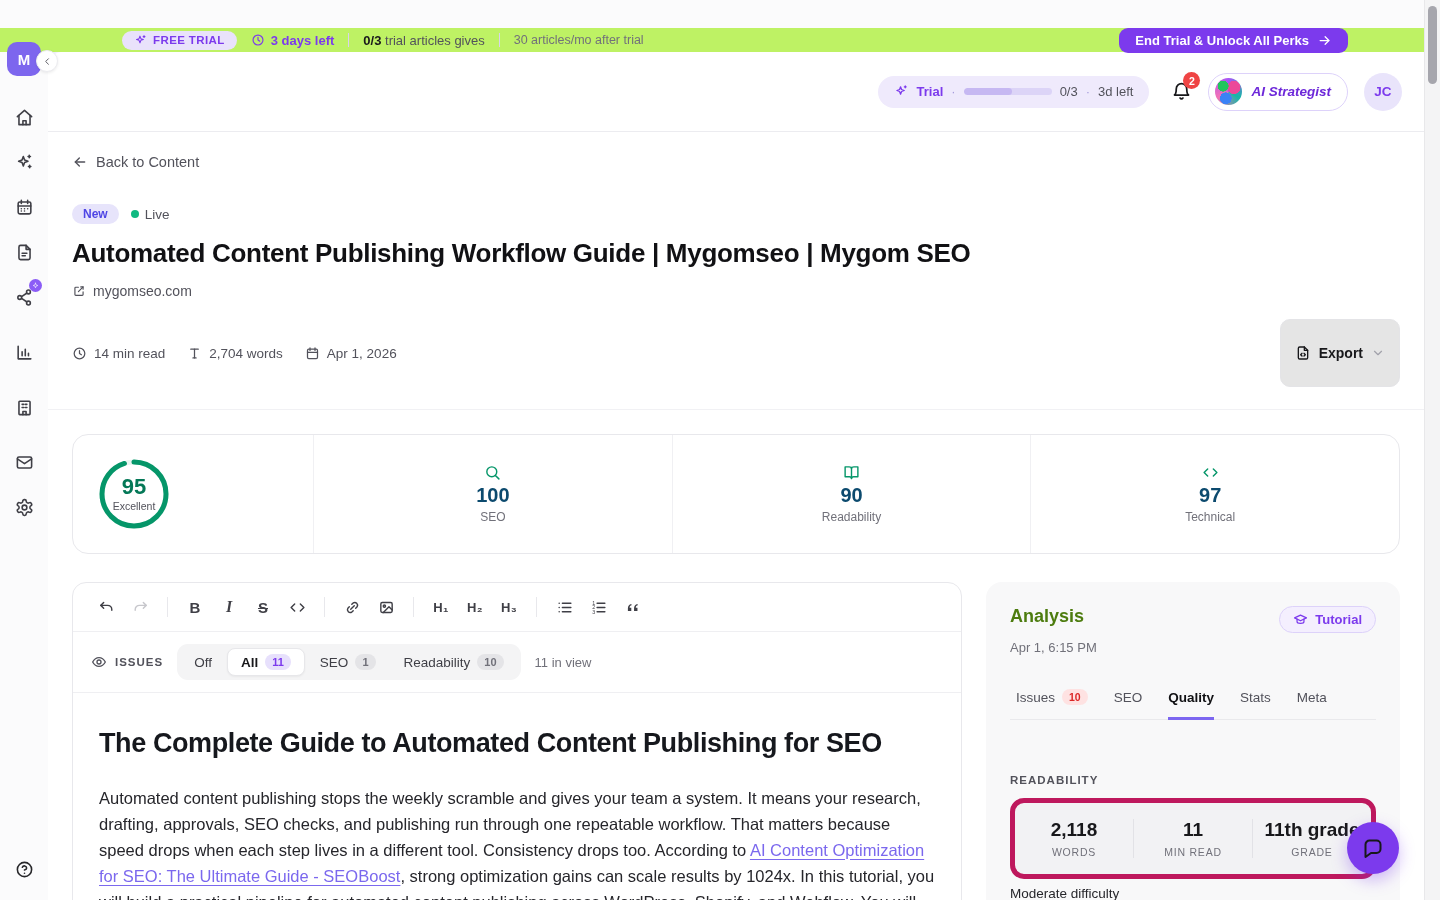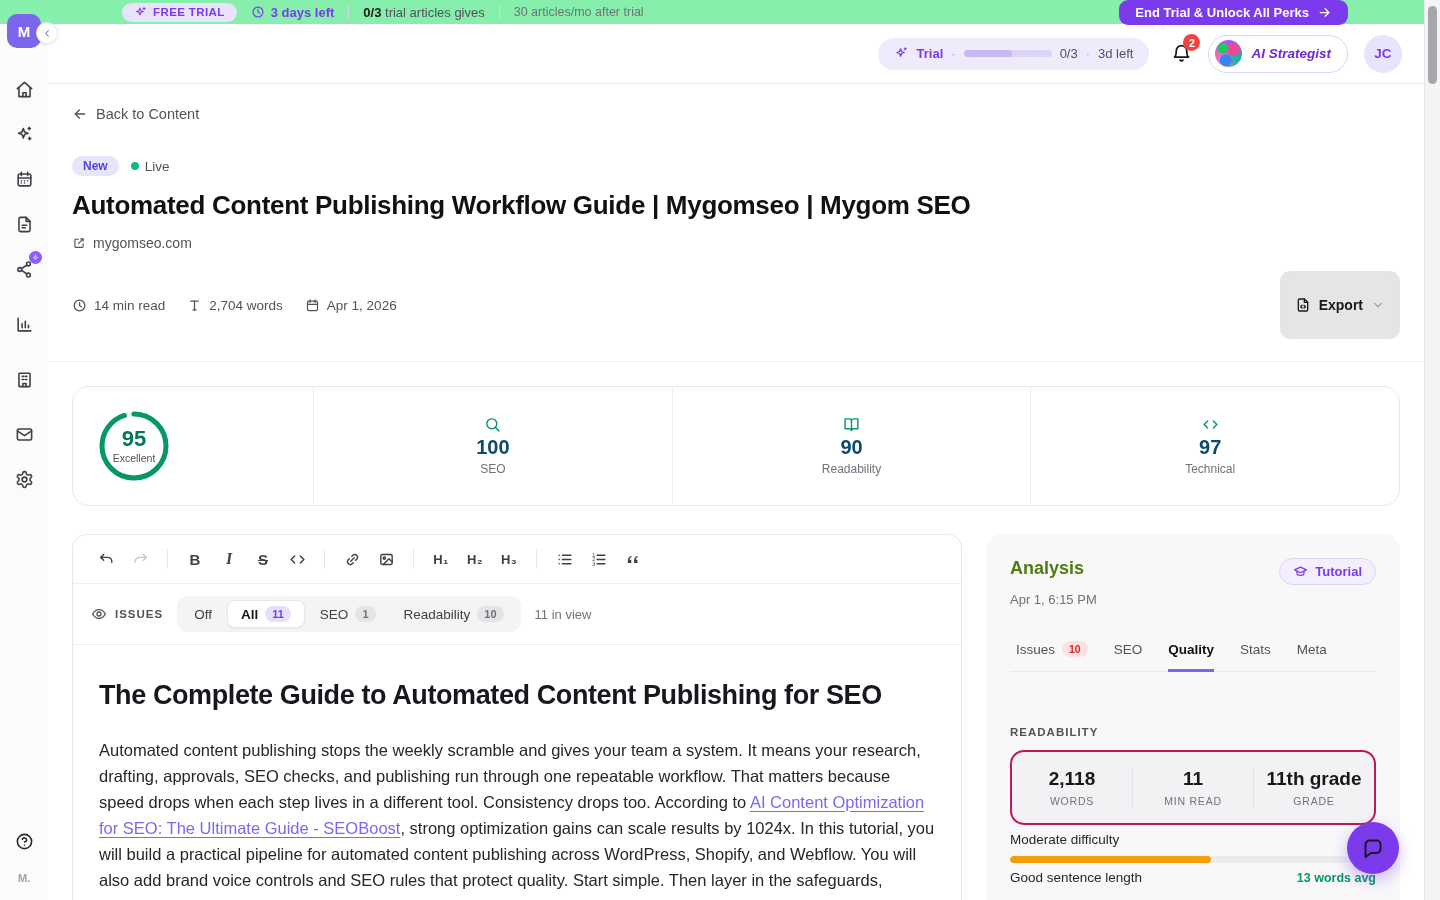--- a/index.html
+++ b/index.html
@@ -1,21 +1,21 @@
 <!DOCTYPE html>
 <html><head>
 <meta charset="utf-8">
 <style>
   * { margin:0; padding:0; box-sizing:border-box; }
   html,body { width:1440px; height:900px; overflow:hidden; font-family:"Liberation Sans",sans-serif; background:#fbfbfc; color:#18181b; }
   svg { display:block; }
   .ic { stroke:currentColor; fill:none; stroke-width:2; stroke-linecap:round; stroke-linejoin:round; }
 
   
-  .topbar { height:24px; background:#86efac; display:flex; align-items:center; padding-left:122px; gap:14px; position:relative; z-index:3; }
+  .topbar { height:24px; background:#bef264; display:flex; align-items:center; padding-left:122px; gap:14px; position:relative; z-index:3;margin-top:28px; }
   .tb-pill { display:flex; align-items:center; gap:6px; background:#e9e2fb; color:#7c3aed; font-size:11.5px; font-weight:700; letter-spacing:.4px; padding:3px 12px; border-radius:999px; }
   .tb-days { display:flex; align-items:flex-start; gap:6px; color:#7c3aed; font-size:13px; font-weight:700; }
   .tb-sep { width:1px; height:14px; background:#d8d3ea; }
   .tb-used { font-size:13px; color:#52525b; }
   .tb-used b { color:#18181b; font-weight:700; }
   .tb-after { font-size:12.5px; color:#71717a; }
   .tb-cta { margin-left:auto; margin-right:92px; display:flex; align-items:center; gap:8px; background:#7c3aed; color:#fff; font-size:13px; font-weight:700; border:none; border-radius:9px; padding:5px 16px; cursor:pointer; }
 
   
   .shell { display:flex; height:876px; background:#f3effd; }
@@ -25,21 +25,21 @@
   .nav { display:flex; flex-direction:column; align-items:center; gap:15px; margin-top:26px; }
   .nav-btn { width:30px; height:30px; display:flex; align-items:center; justify-content:center; color:#3f3f46; cursor:pointer; position:relative; border-radius:8px; }
   .nav-badge { position:absolute; top:-3px; right:-3px; width:13px; height:13px; border-radius:50%; background:#8b5cf6; display:flex; align-items:center; justify-content:center; color:#fff; }
   .side-bottom { margin-top:auto; display:flex; flex-direction:column; align-items:center; gap:16px; }
   .help-btn { color:#27272a; cursor:pointer; }
   .side-foot { font-size:11px; color:#a1a1aa; font-weight:700; margin-bottom:6px; }
 
   .main { flex:1; background:#fff; border-radius:14px 0 0 0; margin-right:16px; overflow:hidden; }
 
   
-  .hdr { height:60px; display:flex; align-items:center; justify-content:flex-end; gap:16px; padding:0 22px; border-bottom:1px solid #ececf0; }
+  .hdr { height:80px; display:flex; align-items:center; justify-content:flex-end; gap:16px; padding:0 22px; border-bottom:1px solid #ececf0; }
   .trial-pill { display:flex; align-items:center; gap:8px; background:#efeafc; border-radius:999px; height:32px; padding:0 16px; }
   .trial-pill .t-label { color:#7c3aed; font-size:13px; font-weight:700; }
   .trial-dot { color:#a79ddc; font-size:13px; }
   .trial-track { width:88px; height:7px; border-radius:4px; background:#dcd4f7; overflow:hidden; }
   .trial-fill { height:100%; border-radius:4px; background:#c6b8f2; }
   .trial-meta { color:#52525b; font-size:13px; }
   .bell-wrap { position:relative; color:#18181b; cursor:pointer; margin-left:6px; }
   .bell-badge { position:absolute; top:-9px; right:-8px; min-width:17px; height:17px; border-radius:999px; background:#ef4444; color:#fff; font-size:10.5px; font-weight:700; display:flex; align-items:center; justify-content:center; padding:0 4px; }
   .strategist { display:flex; align-items:center; gap:9px; border:1px solid #ddd2fa; background:#fff; border-radius:999px; height:38px; padding:0 16px 0 6px; cursor:pointer;font-style:italic; }
   .strategist .avatar-art { width:27px; height:27px; border-radius:50%; background:radial-gradient(circle at 30% 30%, #22c55e 0 20%, transparent 21%),radial-gradient(circle at 70% 35%, #ec4899 0 25%, transparent 26%),radial-gradient(circle at 40% 75%, #3b82f6 0 22%, transparent 23%),conic-gradient(#a855f7,#14b8a6,#f472b6,#a855f7); }
@@ -105,21 +105,21 @@
   .analysis { width:414px; background:#f8f8f9; border-radius:16px; padding:24px 24px 30px; min-height:600px; }
   .an-head { display:flex; align-items:flex-start; justify-content:space-between; }
   .an-title { font-size:18px; font-weight:700; color:#4d7c0f; }
   .an-time { font-size:13px; color:#71717a; margin-top:13px; }
   .tutorial { display:flex; align-items:center; gap:7px; border:1px solid #ddd2fa; background:#f4effe; color:#7c3aed; font-size:13px; font-weight:600; border-radius:999px; padding:5px 13px; cursor:pointer; }
   .an-tabs { display:flex; align-items:flex-end; gap:26px; margin-top:34px; border-bottom:1px solid #e9e9ec; padding:0 6px; }
   .an-tab { font-size:13.5px; color:#52525b; padding-bottom:12px; display:flex; align-items:center; gap:7px; cursor:pointer; border-bottom:3px solid transparent; margin-bottom:-1px; }
   .an-tab.active { color:#111114; font-weight:700; border-bottom-color:#7c66f0; }
   .tab-badge { background:#fee2e2; color:#dc2626; font-size:10.5px; font-weight:700; border-radius:999px; padding:2px 7px; }
   .sec-label { margin-top:54px; font-size:11.5px; font-weight:700; letter-spacing:1px; color:#52525b; }
-  .stat-box { margin-top:12px; background:#f2f2f4; border:2px solid #be185d; border-radius:14px; display:flex; padding:16px 0; }
+  .stat-box { margin-top:12px; background:#f2f2f4; border:5px solid #be185d; border-radius:14px; display:flex; padding:16px 0; }
   .stat-col { flex:1; display:flex; flex-direction:column; align-items:center; gap:5px; border-left:1px solid #e2e2e6; }
   .stat-col:first-child { border-left:none; }
   .stat-val { font-size:19px; font-weight:700; color:#18181b; }
   .stat-lbl { font-size:10.5px; letter-spacing:.8px; color:#71717a; }
   .bar-group { margin-top:7px; }
   .bar-head { display:flex; align-items:center; justify-content:space-between; }
   .bar-label { font-size:13.5px; color:#26262b; }
   .bar-note { font-size:12.5px; font-weight:700; color:#059669; }
   .bar-track { margin-top:9px; height:7px; border-radius:4px; background:#ebebed; overflow:hidden; }
   .bar-fill { height:100%; border-radius:4px; }

